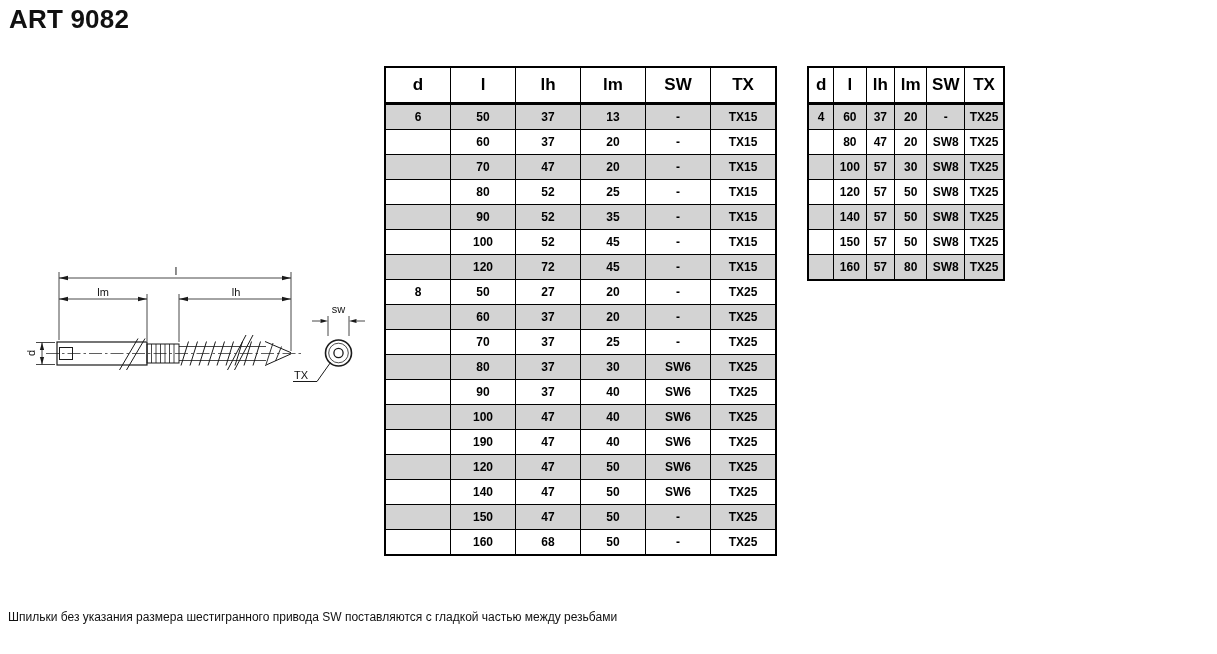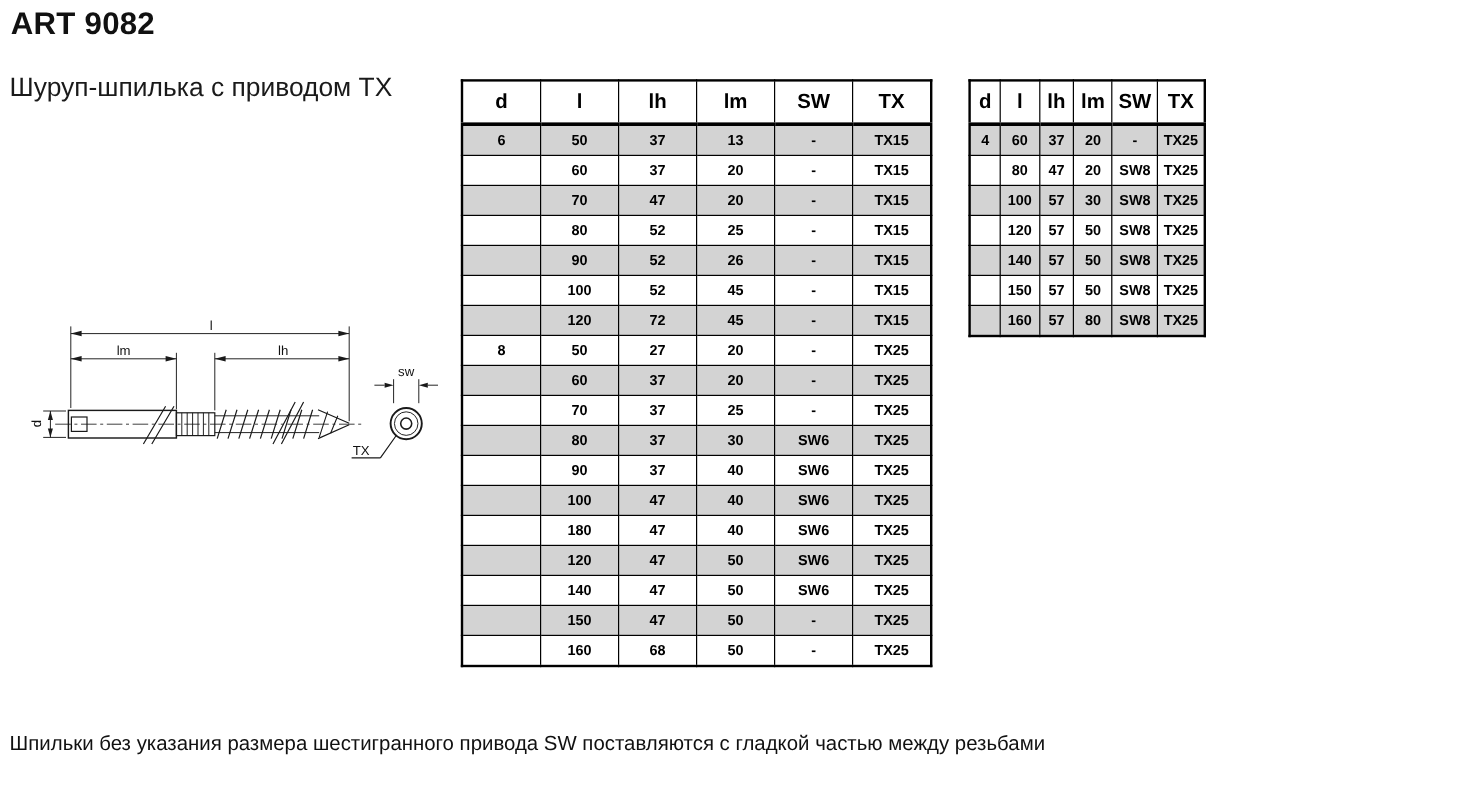--- a/index.html
+++ b/index.html
@@ -28,31 +28,30 @@
     width:64px;height:34px;padding:0;text-align:center;vertical-align:middle;
     font-size:17px;font-weight:700;border:1.5px solid #000;border-bottom:3px solid #000;
   }
   table.spec td{
     height:24px;padding:0;text-align:center;vertical-align:middle;
     font-size:12px;font-weight:700;border:1.5px solid #000;
   }
   table.spec tbody tr:nth-child(odd){background:#d3d3d3;}
   .footnote{
     position:absolute;left:8px;top:610px;
-    font-size:17px;font-weight:400;color:#111;
+    font-size:12px;font-weight:400;color:#111;
   }
 </style>
 </head>
 <body>
 
 <div class="page">
 
   <h1 class="title">ART 9082</h1>
 
-  <div class="subtitle">Шуруп-шпилька с приводом TX</div>
 
   <svg class="drawing" width="360" height="145" viewBox="15 258 360 145" xmlns="http://www.w3.org/2000/svg">
 
     <g>
       <path class="ln" stroke-width="0.8" d="M59 340 V272 M291 351 V272 M59 278 H291"></path>
       <polygon class="arrow" points="59,278 68,275.7 68,280.3"></polygon>
       <polygon class="arrow" points="291,278 282,275.7 282,280.3"></polygon>
       <text x="176" y="275" text-anchor="middle">l</text>
     </g>
 
@@ -151,21 +150,21 @@
           <td>80</td>
           <td>52</td>
           <td>25</td>
           <td>-</td>
           <td>TX15</td>
         </tr>
         <tr>
           <td></td>
           <td>90</td>
           <td>52</td>
-          <td>26</td>
+          <td>35</td>
           <td>-</td>
           <td>TX15</td>
         </tr>
         <tr>
           <td></td>
           <td>100</td>
           <td>52</td>
           <td>45</td>
           <td>-</td>
           <td>TX15</td>
@@ -221,21 +220,21 @@
         <tr>
           <td></td>
           <td>100</td>
           <td>47</td>
           <td>40</td>
           <td>SW6</td>
           <td>TX25</td>
         </tr>
         <tr>
           <td></td>
-          <td>180</td>
+          <td>190</td>
           <td>47</td>
           <td>40</td>
           <td>SW6</td>
           <td>TX25</td>
         </tr>
         <tr>
           <td></td>
           <td>120</td>
           <td>47</td>
           <td>50</td>

